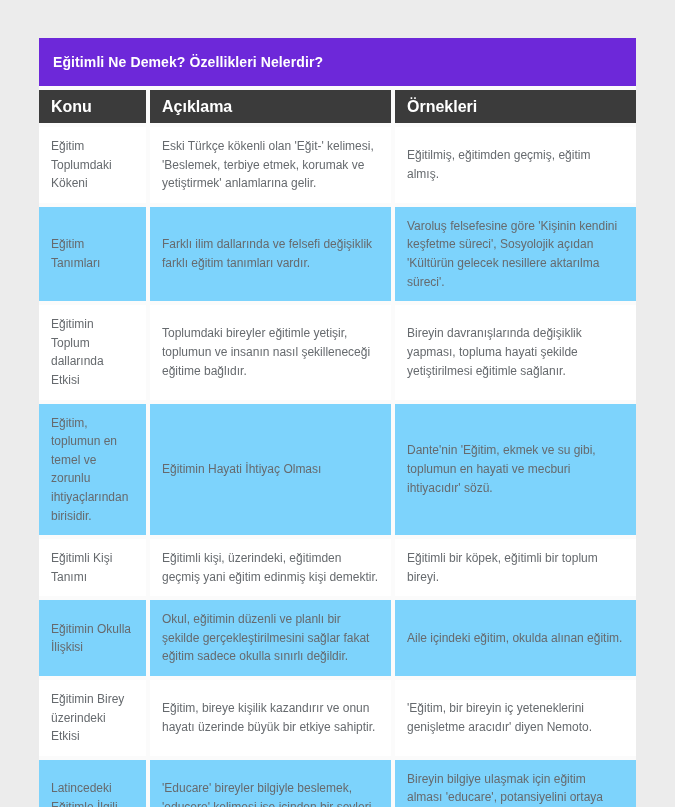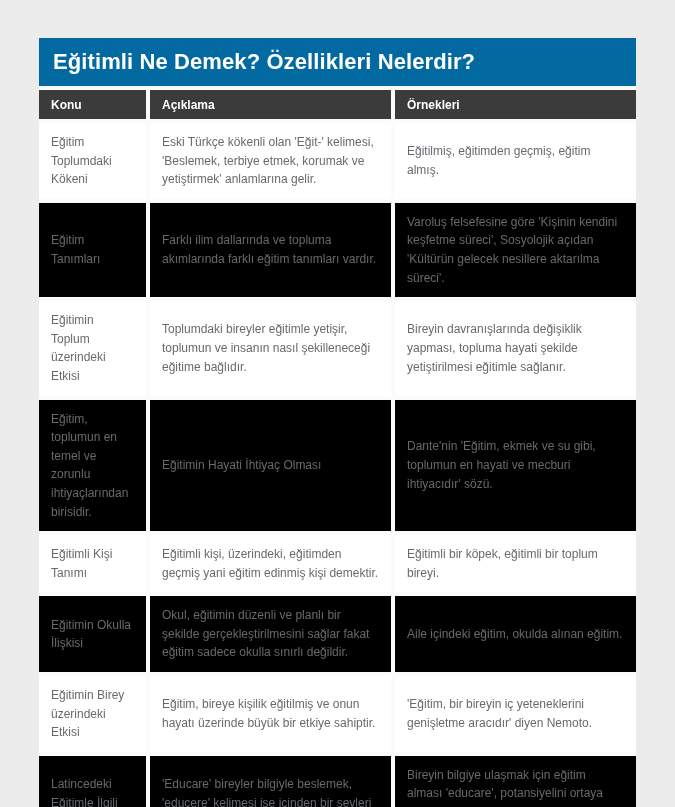--- a/index.html
+++ b/index.html
@@ -16,97 +16,97 @@
     width: 597px;
     margin: 38px auto 0 auto;
     background: #fbfbfb;           
     padding-bottom: 4px;
     display: flex;
     flex-direction: column;
     gap: 4px;
   }
 
   .title-bar {
-    background: #0369a1;
+    background: #6d28d9;
     color: #ffffff;
     min-height: 48px;
     display: flex;
     align-items: center;
     padding: 0 14px;
-    font-size: 22px;
+    font-size: 14px;
     font-weight: bold;
     letter-spacing: 0.1px;
   }
 
   .grid {
     display: grid;
     grid-template-columns: 107px 241px 1fr;
     gap: 4px;
   }
 
   .th {
     background: #3b3b3b;
     color: #ffffff;
-    font-size: 12px;
+    font-size: 16px;
     font-weight: bold;
     padding: 8px 12px 7px 12px;
     display: flex;
     align-items: center;
     min-height: 29px;
   }
 
   .td {
     font-size: 12px;
     line-height: 1.55;
     color: #666a6e;
     padding: 10px 12px;
     display: flex;
     align-items: center;
   }
 
   .td.even { background: #ffffff; }
-  .td.odd  { background: #000000; }
+  .td.odd  { background: #7dd3fc; }
 </style>
 </head>
 <body>
 
 <div class="card">
   <div class="title-bar">Eğitimli Ne Demek? Özellikleri Nelerdir?</div>
 
   <div class="grid">
     <div class="th">Konu</div>
     <div class="th">Açıklama</div>
     <div class="th">Örnekleri</div>
 
   <div class="td even">Eğitim Toplumdaki Kökeni</div>
   <div class="td even">Eski Türkçe kökenli olan 'Eğit-' kelimesi, 'Beslemek, terbiye etmek, korumak ve yetiştirmek' anlamlarına gelir.</div>
   <div class="td even">Eğitilmiş, eğitimden geçmiş, eğitim almış.</div>
 
   <div class="td odd">Eğitim Tanımları</div>
-  <div class="td odd">Farklı ilim dallarında ve topluma akımlarında farklı eğitim tanımları vardır.</div>
+  <div class="td odd">Farklı ilim dallarında ve felsefi değişiklik farklı eğitim tanımları vardır.</div>
   <div class="td odd">Varoluş felsefesine göre 'Kişinin kendini keşfetme süreci', Sosyolojik açıdan 'Kültürün gelecek nesillere aktarılma süreci'.</div>
 
-  <div class="td even">Eğitimin Toplum üzerindeki Etkisi</div>
+  <div class="td even">Eğitimin Toplum dallarında Etkisi</div>
   <div class="td even">Toplumdaki bireyler eğitimle yetişir, toplumun ve insanın nasıl şekilleneceği eğitime bağlıdır.</div>
   <div class="td even">Bireyin davranışlarında değişiklik yapması, topluma hayati şekilde yetiştirilmesi eğitimle sağlanır.</div>
 
   <div class="td odd">Eğitim, toplumun en temel ve zorunlu ihtiyaçlarından birisidir.</div>
   <div class="td odd">Eğitimin Hayati İhtiyaç Olması</div>
   <div class="td odd">Dante'nin 'Eğitim, ekmek ve su gibi, toplumun en hayati ve mecburi ihtiyacıdır' sözü.</div>
 
   <div class="td even">Eğitimli Kişi Tanımı</div>
   <div class="td even">Eğitimli kişi, üzerindeki, eğitimden geçmiş yani eğitim edinmiş kişi demektir.</div>
   <div class="td even">Eğitimli bir köpek, eğitimli bir toplum bireyi.</div>
 
   <div class="td odd">Eğitimin Okulla İlişkisi</div>
   <div class="td odd">Okul, eğitimin düzenli ve planlı bir şekilde gerçekleştirilmesini sağlar fakat eğitim sadece okulla sınırlı değildir.</div>
   <div class="td odd">Aile içindeki eğitim, okulda alınan eğitim.</div>
 
   <div class="td even">Eğitimin Birey üzerindeki Etkisi</div>
-  <div class="td even">Eğitim, bireye kişilik eğitilmiş ve onun hayatı üzerinde büyük bir etkiye sahiptir.</div>
+  <div class="td even">Eğitim, bireye kişilik kazandırır ve onun hayatı üzerinde büyük bir etkiye sahiptir.</div>
   <div class="td even">'Eğitim, bir bireyin iç yeteneklerini genişletme aracıdır' diyen Nemoto.</div>
 
   <div class="td odd">Latincedeki Eğitimle İlgili Kelimeler</div>
   <div class="td odd">'Educare' bireyler bilgiyle beslemek, 'educere' kelimesi ise içinden bir şeyleri dışarı çıkarmak anlamlarına gelir.</div>
   <div class="td odd">Bireyin bilgiye ulaşmak için eğitim alması 'educare', potansiyelini ortaya çıkarması ve kişisel özerklik kazanması 'educere'.</div>
 
   <div class="td even">Eğitim Sanatı</div>
   <div class="td even">Eğitim, insan ve toplumu şekillendirme ve ona kişilik kazandırma sanatıdır.</div>
   <div class="td even">Eğitimin birey ve topluma şahsiyet kazandırdığı, aynen heykeltıraşın mermeri şekillendirdiği gibi.</div>
 

